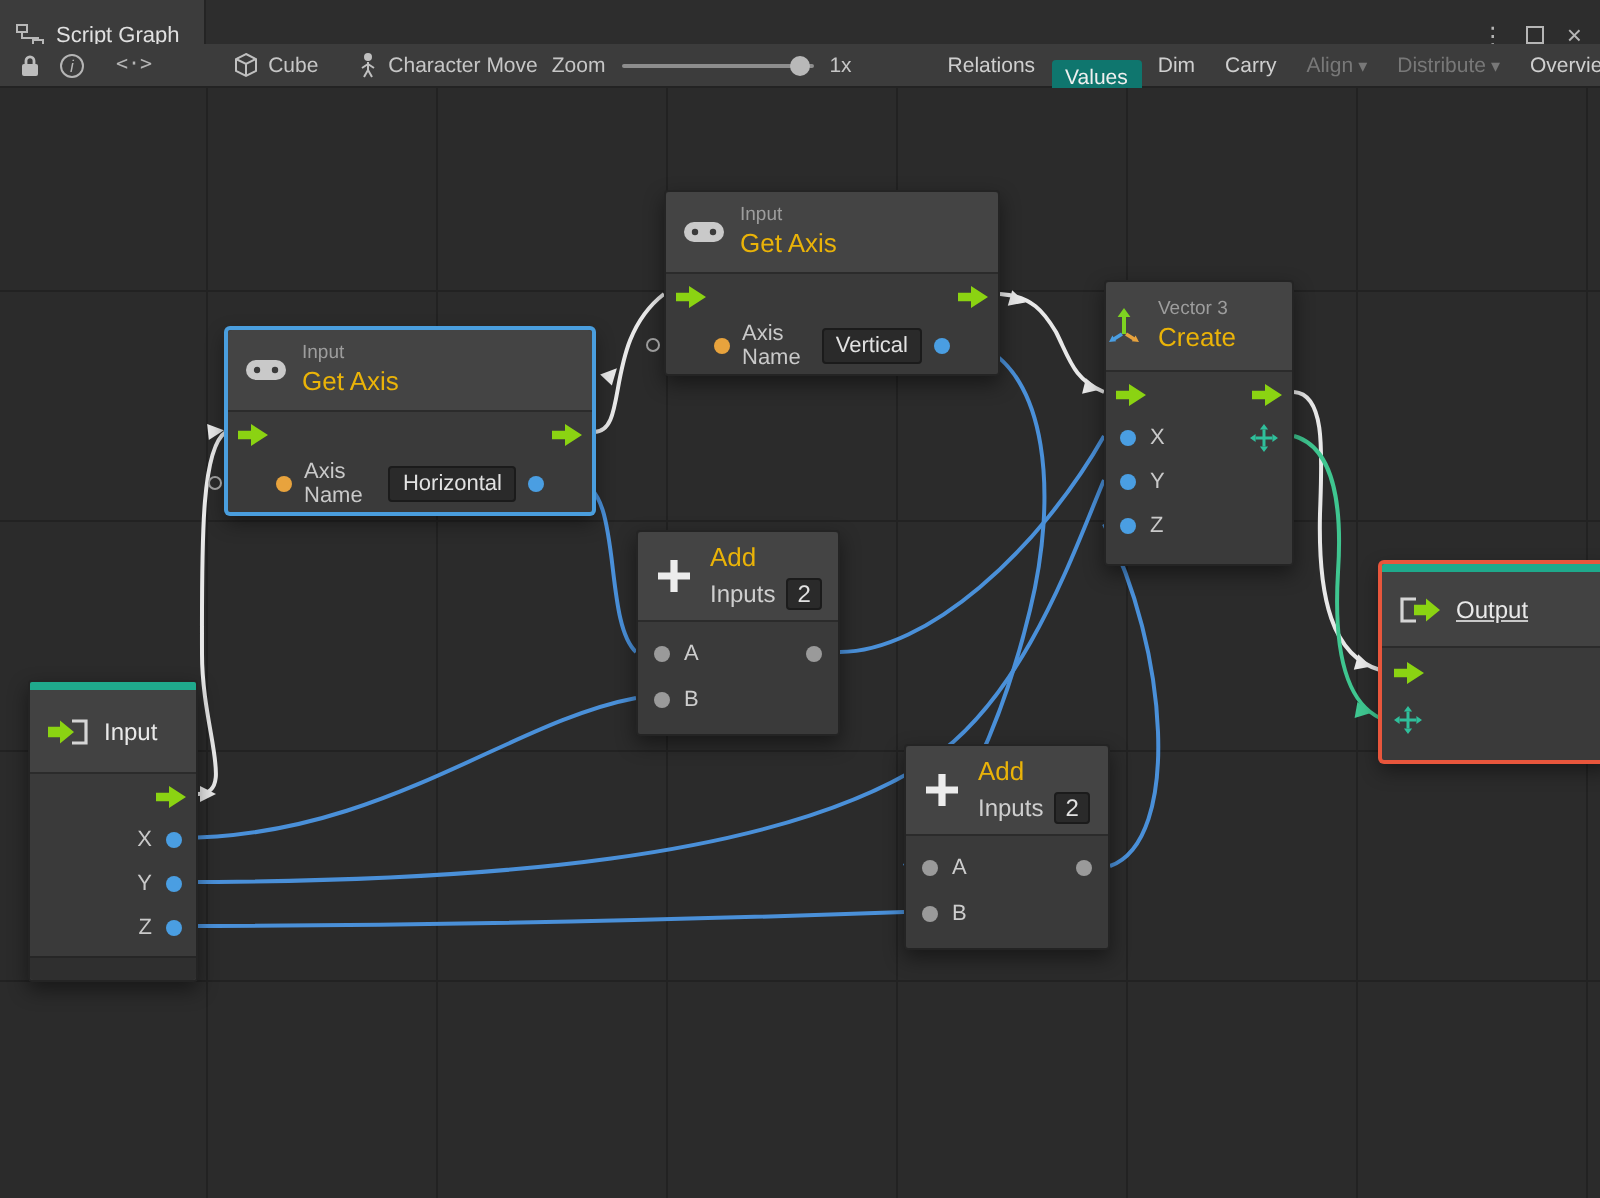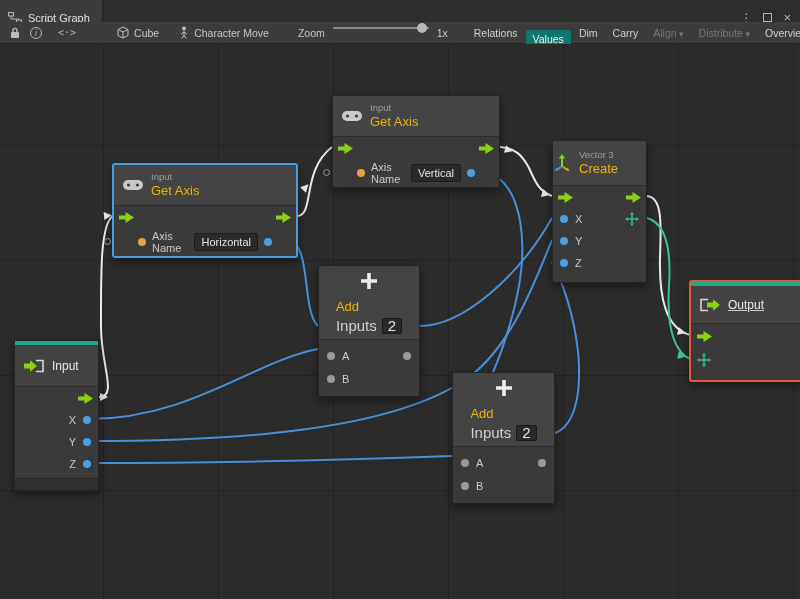--- a/index.html
+++ b/index.html
@@ -35,21 +35,21 @@
     display:flex; align-items:center; font-size:10.5px; color:#c6c6c6;
     padding:0 0 0 10px; white-space:nowrap;
   }
   .ticon { display:inline-flex; align-items:center; justify-content:center; }
   .info-icon { width:12px; height:12px; border:1px solid #b5b5b5; border-radius:50%; font-size:8.5px; color:#b5b5b5; margin-left:10px; }
   .info-icon::before { content:"i"; font-style:italic; }
   .code-icon { margin-left:16px; color:#b5b5b5; font-family:"DejaVu Sans Mono",monospace; font-size:10px; }
   .code-icon::before { content:"<\00B7>"; }
   .tb-btn { display:flex; align-items:center; gap:5px; padding:2px 7px; border-radius:2px; cursor:default; }
   .breadcrumb-group { margin-left:34px; display:flex; align-items:flex-end; gap:6px; }
-  .zoom-wrap { margin-left:22px; display:flex; gap:8px; }
+  .zoom-wrap { display:flex; align-items:center; gap:8px; }
   .slider { width:96px; height:2px; background:#8d8d8d; border-radius:1px; position:relative; }
   .slider-handle { position:absolute; right:2px; top:-4px; width:10px; height:10px; border-radius:50%; background:#b8b8b8; }
   .right-group { margin-left:auto; display:flex; align-items:center; gap:1px; overflow:hidden; }
   .rt-btn { padding:3px 7px; border-radius:2px; color:#cfcfcf; }
   .rt-btn.active { background:#0f766e; color:#efefef;margin-top:12px; }
   .rt-btn.disabled { color:#787878; }
   .caret::after { content:" \25BE"; font-size:9px; }
   .clip { max-width:42px; overflow:hidden; }
 
   
@@ -98,23 +98,23 @@
   .dot.gray   { background:var(--generic_gray,#9a9a9a); }
   .dot.r { margin-left:auto; }
   .hollow { position:absolute; left:-10px; top:50%; margin-top:-4px; width:7px; height:7px; border:1px solid #9a9a9a; border-radius:50%; }
   .field {
     background:#2a2a2a; border:1px solid #1b1b1b; border-radius:2px;
     padding:1px 6px; color:#e2e2e2; line-height:14px;
   }
   .field.small { padding:0 5px; }
 
   .add-header { display:flex; align-items:center; gap:8px; padding:5px 8px; min-height:44px;
-    background:#444444; border-bottom:1px solid #2b2b2b; border-radius:2px 2px 0 0;flex-direction:column; }
+    background:#444444; border-bottom:1px solid #2b2b2b; border-radius:2px 2px 0 0; }
   .add-lines { display:flex; flex-direction:column; gap:2px; }
-  .add-sub { display:flex; align-items:center; gap:5px; font-size:15px; color:#cfcfcf; }
+  .add-sub { display:flex; align-items:center; gap:5px; font-size:12px; color:#cfcfcf; }
   .node-body { padding:4px 0 6px; }
   .port-row { height:23px; display:flex; align-items:center; gap:7px; padding:0 8px; }
   .port-row .lbl { color:#cdcdcd; }
 
   .v3-body { padding:0 0 8px; }
   .v3-row { height:22px; display:flex; align-items:center; gap:7px; padding:0 7px; }
   .mv { display:block; }
 
   .strip { height:4px; background:var(--io_teal,#1fa98c); border-radius:1px 1px 0 0; }
   .io-header { display:flex; align-items:center; gap:7px; padding:0 8px; height:42px;

